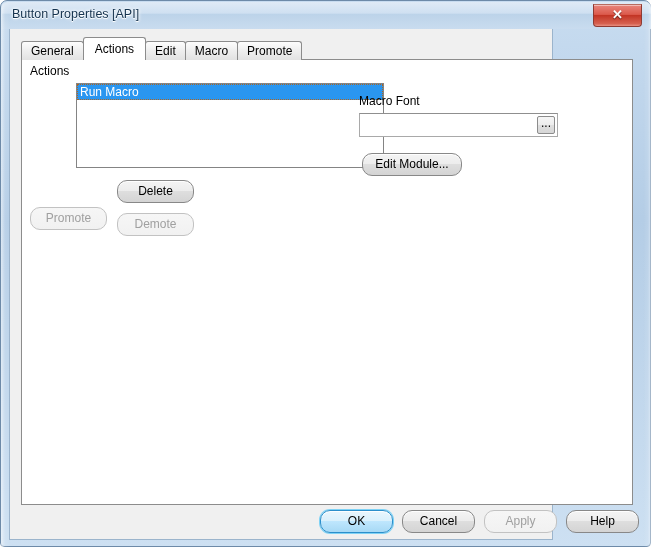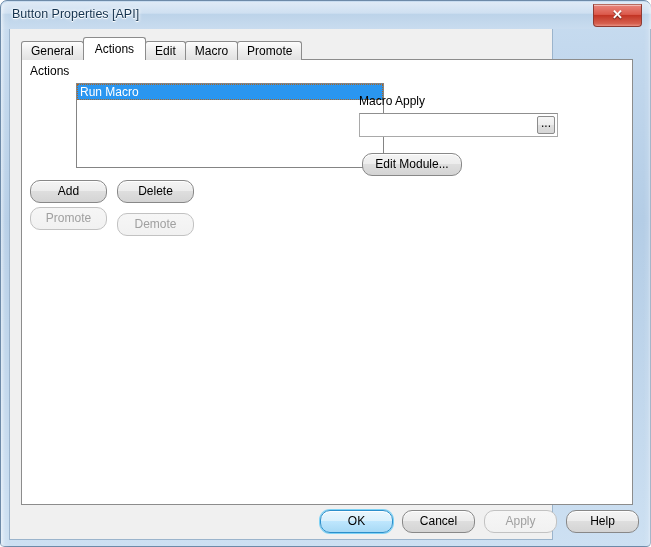--- a/index.html
+++ b/index.html
@@ -310,34 +310,31 @@
     <div id="tabpanel">
 
       <div class="field-label" style="left:8px; top:4px;">Actions</div>
 
       <div id="actions-listbox">
         <div class="listbox-item selected">
           <span>Run Macro</span>
         </div>
       </div>
 
-      <div class="btn" style="left:8px; top:120px; width:77px;">
-        <span>Add</span>
-      </div>
       <div class="btn" style="left:95px; top:120px; width:77px;">
         <span>Delete</span>
       </div>
       <div class="btn disabled" style="left:8px; top:147px; width:77px;">
         <span>Promote</span>
       </div>
       <div class="btn disabled" style="left:95px; top:147px; width:77px;margin-top:6px;">
         <span>Demote</span>
       </div>
 
-      <div class="field-label" style="left:337px; top:34px;">Macro Apply</div>
+      <div class="field-label" style="left:337px; top:34px;">Macro Font</div>
 
       <div id="macro-name-field">
         <input id="macro-name-input" type="text" value="" style="">
         <div id="macro-browse-btn">
           <span>...</span>
         </div>
       </div>
 
       <div class="btn" style="left:340px; top:93px; width:100px;">
         <span>Edit Module...</span>

